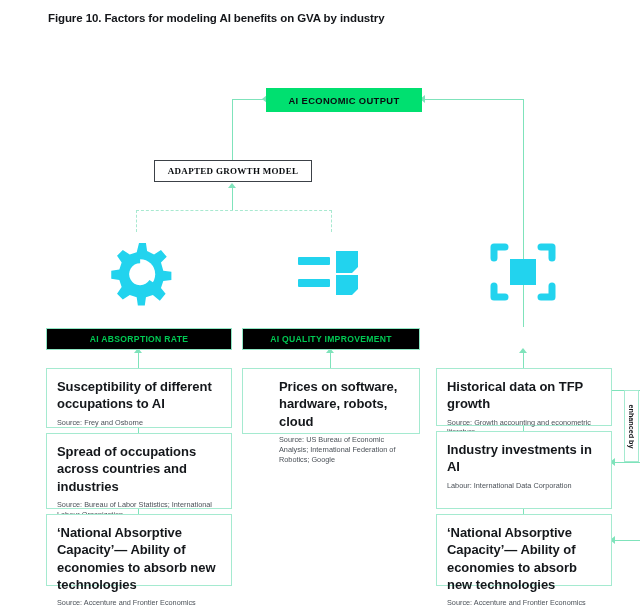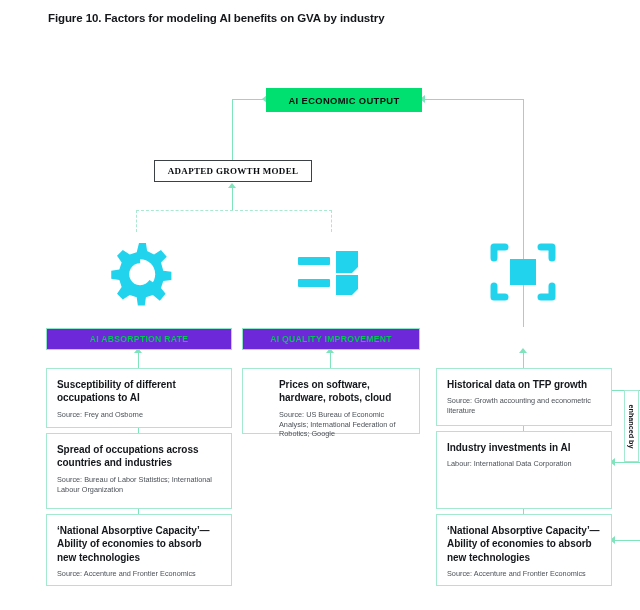--- a/index.html
+++ b/index.html
@@ -67,39 +67,39 @@
     font-size: 9px; font-weight: bold; color: #0a0d10;
     letter-spacing: 0.3px;
   }
 
   
   .icon-wrap { position: absolute; }
 
   
   .col-head {
     position: absolute; height: 22px;
-    background: #6d28d9; border: 1.2px solid #8fe6c4;
+    background: #000000; border: 1.2px solid #8fe6c4;
     display: flex; align-items: center; justify-content: center;
   }
   .col-head span {
     font-size: 8.6px; font-weight: bold; color: #00c853;
     letter-spacing: 0.3px;
   }
   #head-1 { left: 22px;  top: 328px; width: 186px; }
   #head-2 { left: 218px; top: 328px; width: 178px; }
   #head-3 { left: 412px; top: 328px; width: 176px; }
 
   
   .card {
     position: absolute;
     background: #ffffff; border: 1.2px solid #a5ead0;
     padding: 9px 10px 8px 10px;
   }
   .card .h {
-    font-size: 10px; font-weight: bold; color: #14171b;
+    font-size: 13px; font-weight: bold; color: #14171b;
     line-height: 1.33; letter-spacing: -0.05px;
   }
   .card .s {
     font-size: 7.3px; font-weight: normal; color: #4b5158;
     line-height: 1.36; margin-top: 5px;
   }
 
   
   #c1-0 { left: 22px; top: 368px; width: 186px; height: 60px; }
   #c1-1 { left: 22px; top: 433px; width: 186px; height: 76px; }

